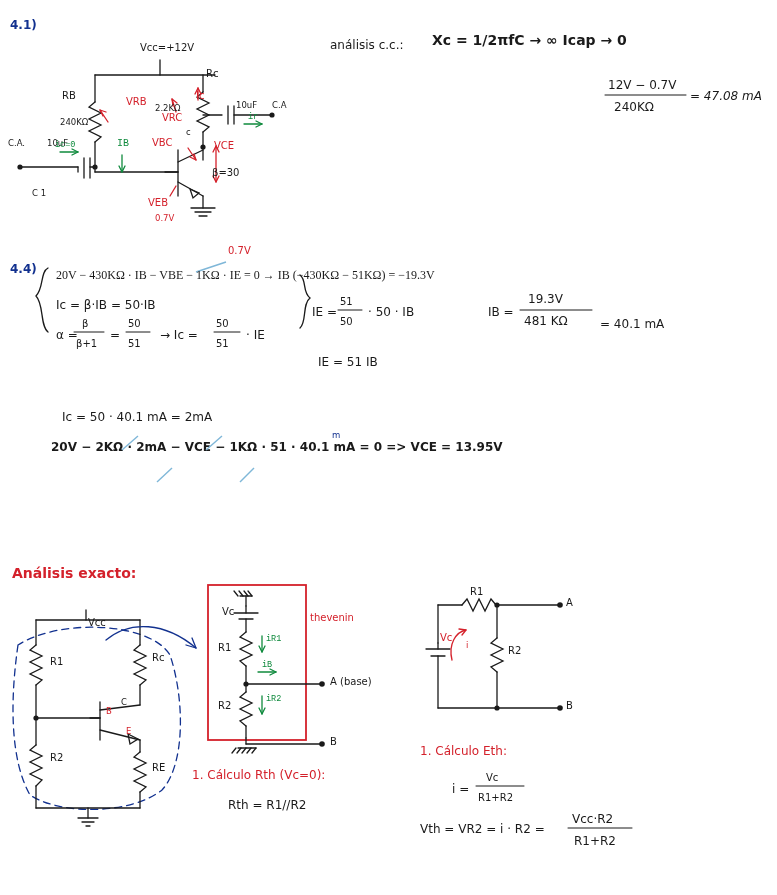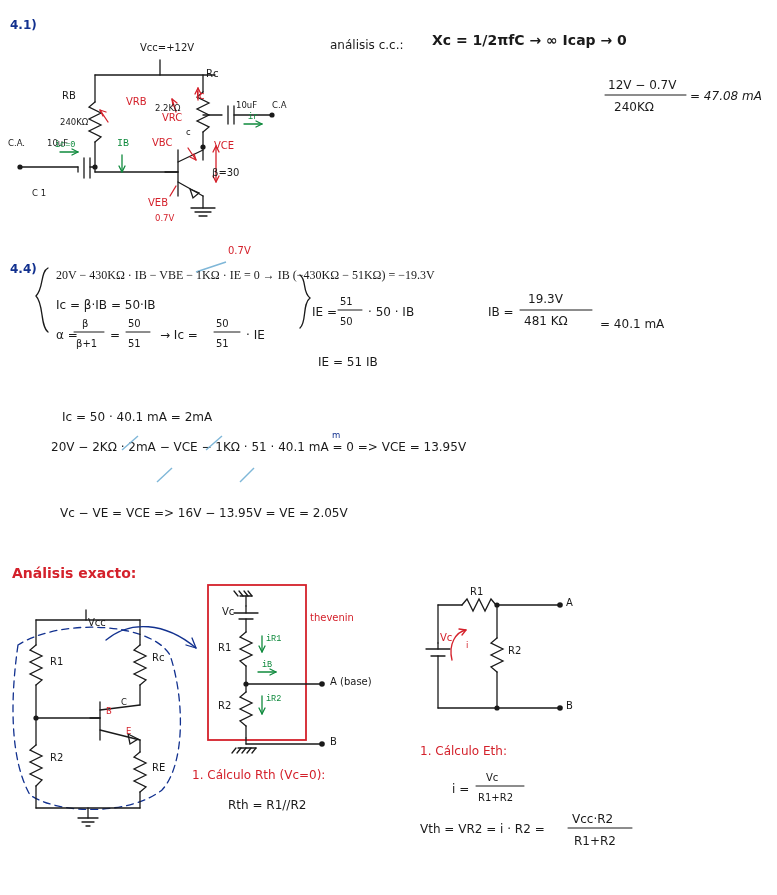--- a/index.html
+++ b/index.html
@@ -181,22 +181,21 @@
   <div class="hw black sm" style="left:340px;top:316px;">50</div>
   <div class="hw black md" style="left:368px;top:305px;">· 50 · IB</div>
   <div class="hw black md" style="left:318px;top:355px;">IE = 51 IB</div>
 
   <div class="hw black md" style="left:488px;top:305px;">IB =</div>
   <div class="hw black md" style="left:528px;top:292px;">19.3V</div>
   <div class="hw black md" style="left:524px;top:314px;">481 KΩ</div>
   <div class="hw black md" style="left:600px;top:293px;margin-top:24px;">= 40.1 mA</div>
 
   <div class="hw black md" style="left:62px;top:410px;">Ic = 50 · 40.1 mA = 2mA</div>
-  <div class="hw black md" style="left:51px;top:440px;">20V − 2KΩ · 2mA − VCE − 1KΩ · 51 · 40.1 mA = 0  =&gt; VCE = 13.95V</div>
-  <div class="hw black md" style="left:60px;top:506px;">Vc − VE = VCE  =&gt;  16V − 13.95V = VE = 2.05V</div>
+  <div class="hw black md" style="left:51px;top:440px;font-weight:bold;">20V − 2KΩ · 2mA − VCE − 1KΩ · 51 · 40.1 mA = 0  =&gt; VCE = 13.95V</div>
   <div class="hw blue xs" style="left:332px;top:430px;">m</div>
 
   <svg width="777" height="560" style="left:0;top:0;">
     <path class="strike" d="M122,450 L138,436"></path>
     <path class="strike" d="M206,450 L222,436"></path>
     <path class="strike" d="M157,482 L172,468"></path>
     <path class="strike" d="M240,482 L254,468"></path>
   </svg>
 
   <div class="hw red lg" style="left:12px;top:565px;">Análisis exacto:</div>

